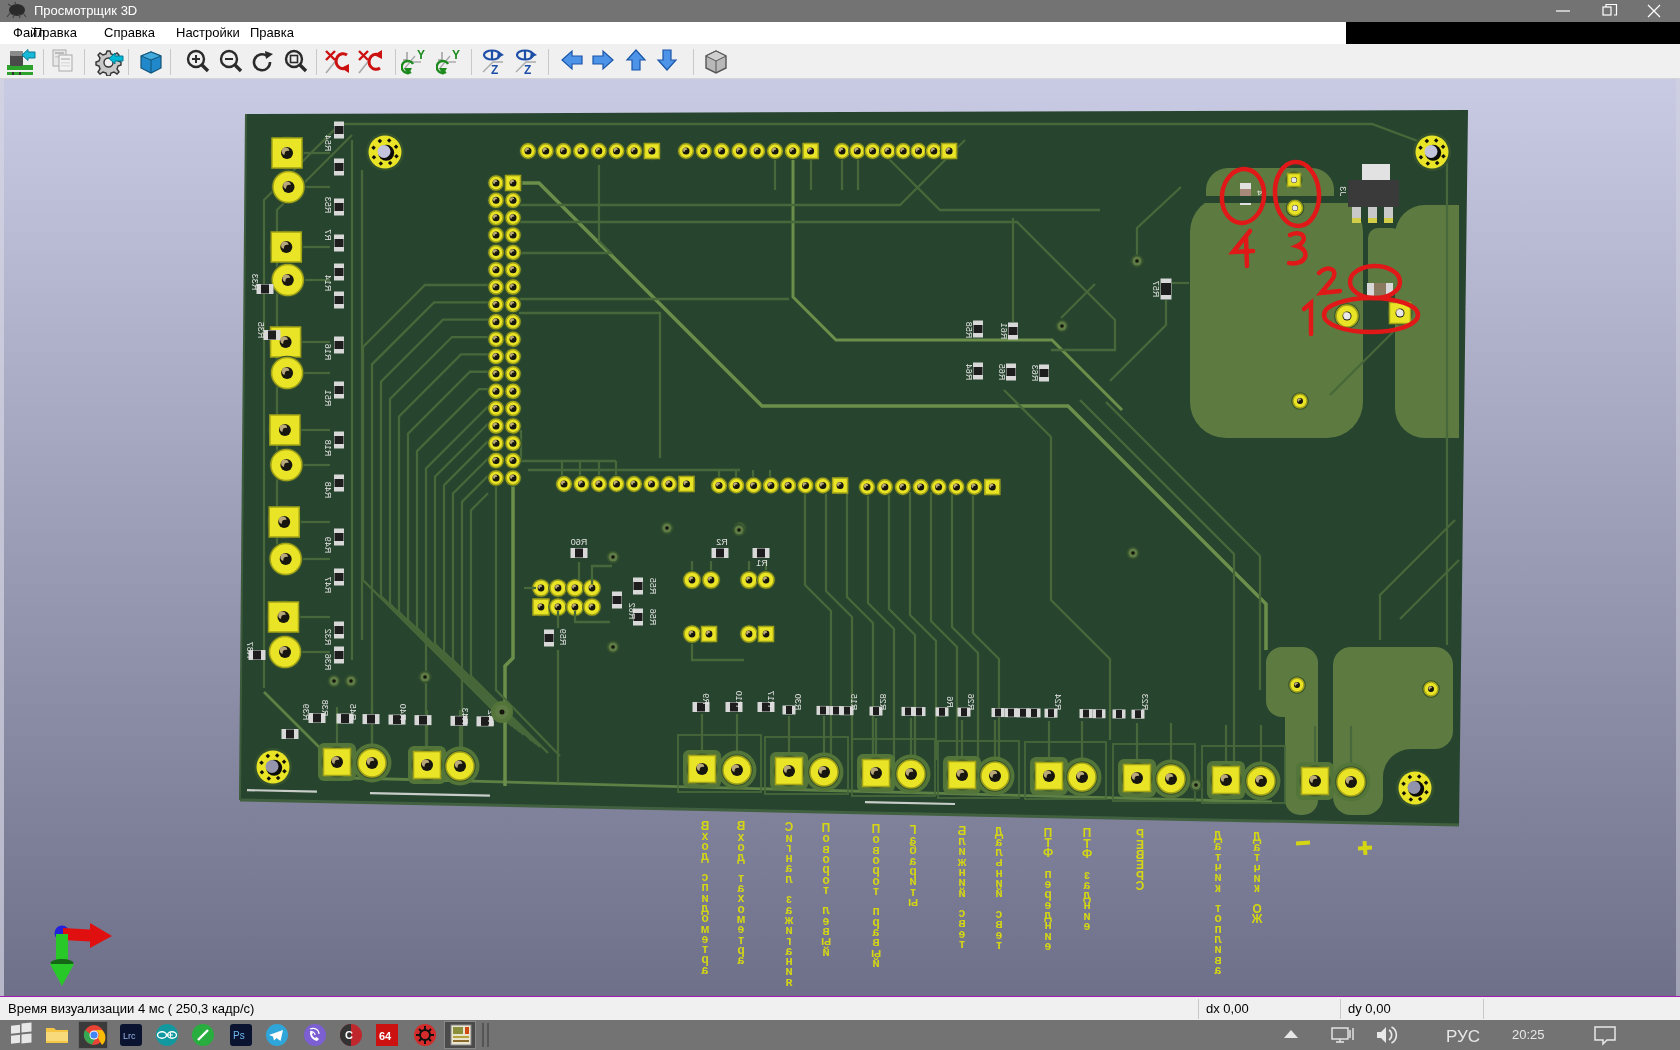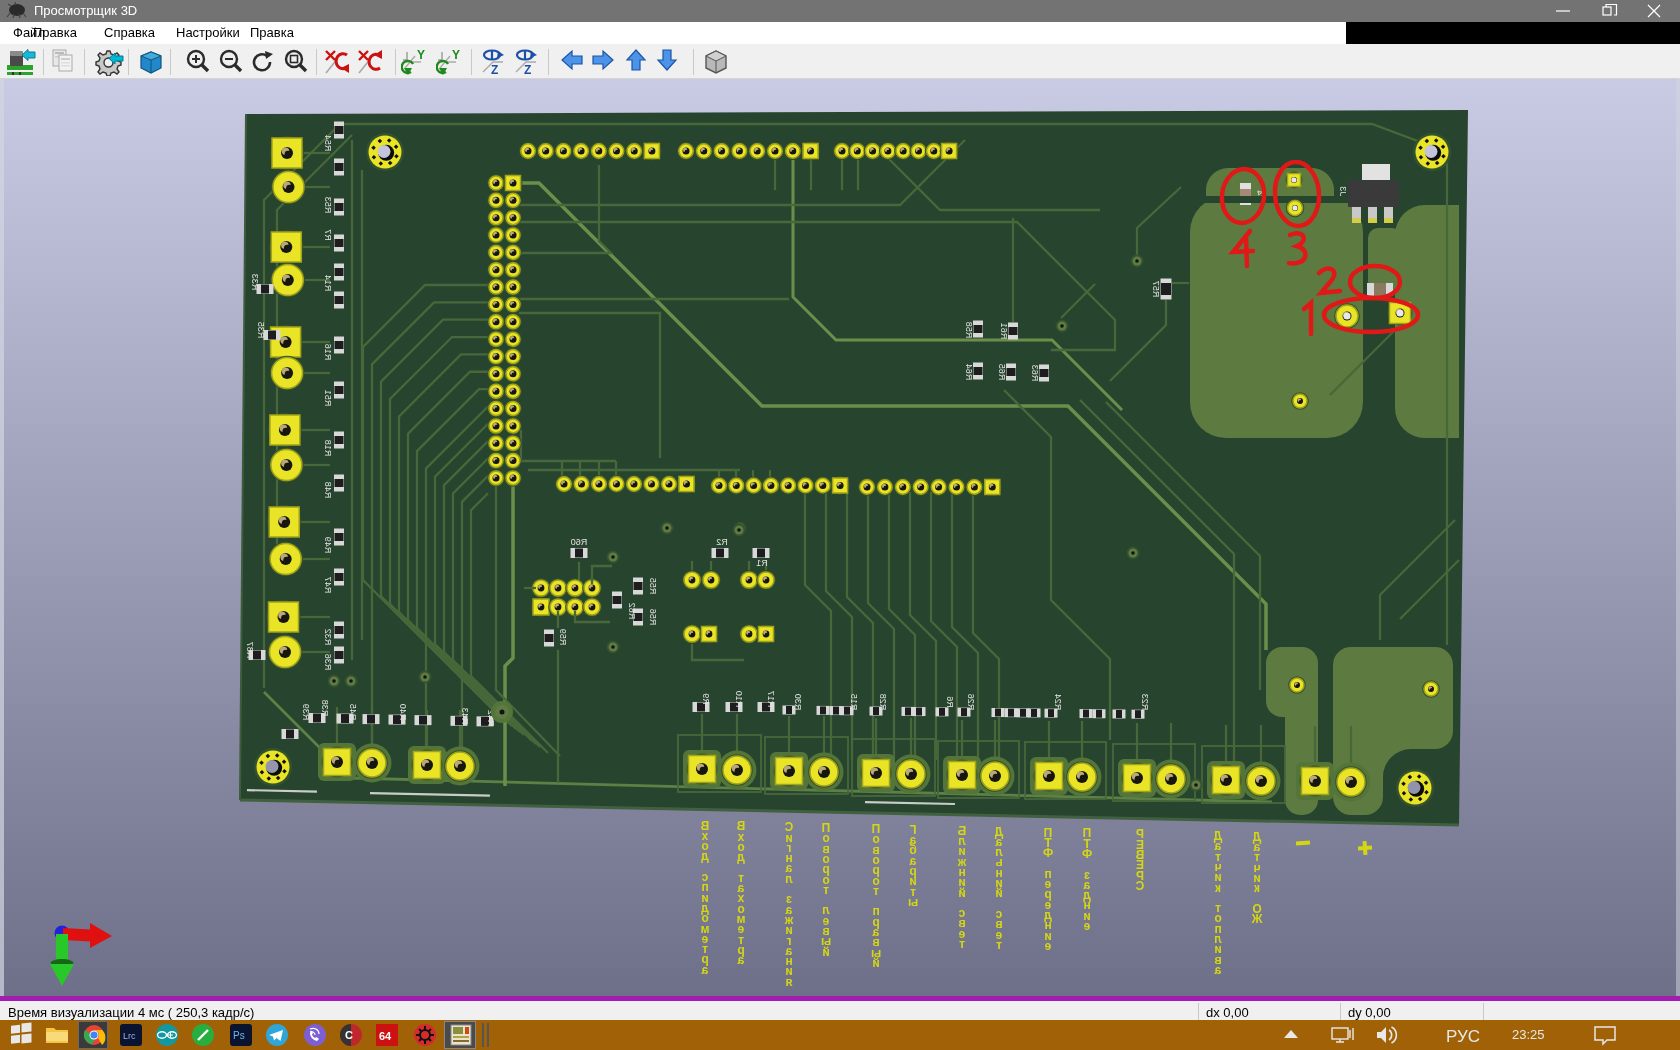--- a/index.html
+++ b/index.html
@@ -1,21 +1,21 @@
 <!DOCTYPE html>
 <html><head><meta charset="utf-8"><style>
 *{margin:0;padding:0;box-sizing:border-box}
 body{width:1680px;height:1050px;overflow:hidden;font-family:"Liberation Sans",sans-serif;position:relative;background:#000}
 .titlebar{position:absolute;left:0;top:0;width:1680px;height:22px;background:#737373;color:#fff;font-size:13px}
 .menubar{position:absolute;left:0;top:22px;width:1346px;height:22px;background:#fff;font-size:13px;color:#000}
 .menubar span{position:absolute;top:3px}
 .toolbar{position:absolute;left:0;top:44px;width:1680px;height:35px;background:#f0f0f0;border-bottom:1px solid #d4d4d4}
 .viewport{position:absolute;left:0;top:79px;width:1680px;height:917px}
-.statusbar{position:absolute;left:0;top:996px;width:1680px;height:24px;background:#f0f0f0;font-size:13px;color:#000;border-top:5px solid #a21caf}
-.taskbar{position:absolute;left:0;top:1020px;width:1680px;height:30px;background:#a16207}
+.statusbar{position:absolute;left:0;top:996px;width:1680px;height:24px;background:#f0f0f0;font-size:13px;color:#000;border-top:1px solid #a21caf}
+.taskbar{position:absolute;left:0;top:1020px;width:1680px;height:30px;background:#737373}
 .sep{position:absolute;top:5px;width:1px;height:26px;background:#c8c8c8}
 .ticon{position:absolute;top:4px}
 .tbtn{position:absolute;top:2px;width:26px;height:26px}
 </style></head><body>
 <div class="titlebar">
 <svg width="1680" height="22" style="position:absolute">
 <g>
 <ellipse cx="17" cy="10" rx="8" ry="6" fill="#2a2a2a"></ellipse>
 <path d="M10,13 l-3,4 M14,14 l-1,4 M19,14 l1,4 M23,13 l3,4" stroke="#444" stroke-width="1.2" fill="none"></path>
 <path d="M11,6 l-3,-2 M16,5 l-1,-3" stroke="#444" stroke-width="1.2" fill="none"></path>
@@ -1562,16 +1562,16 @@
 <svg class="tbtn" style="left:1330px" width="26" height="26" viewBox="0 0 26 26">
       <rect x="2" y="6" width="16" height="11" fill="none" stroke="#e8e8e8" stroke-width="1.4"></rect>
       <path d="M6,20 h8 M10,17 v3" stroke="#e8e8e8" stroke-width="1.4"></path>
       <path d="M20,8 v8 m3,-10 v12" stroke="#e8e8e8" stroke-width="1.4"></path>
     </svg>
 <svg class="tbtn" style="left:1374px" width="26" height="26" viewBox="0 0 26 26">
       <path d="M3,10 h4 l5,-5 v16 l-5,-5 h-4 z" fill="#e8e8e8"></path>
       <path d="M15,8 a6,6 0 0 1 0,10 M17.5,5 a9,9 0 0 1 0,16" stroke="#e8e8e8" stroke-width="1.6" fill="none"></path>
     </svg>
 <div style="position:absolute;left:1446px;top:7px;color:#e8e8e8;font-size:17px">РУС</div>
-<div style="position:absolute;left:1512px;top:7px;color:#e8e8e8;font-size:13px">23:25</div>
+<div style="position:absolute;left:1512px;top:7px;color:#e8e8e8;font-size:13px">20:25</div>
 <svg class="tbtn" style="left:1592px" width="26" height="26" viewBox="0 0 26 26">
       <path d="M3,5 h20 v13 h-8 l-4,4 v-4 h-8 z" fill="none" stroke="#e8e8e8" stroke-width="1.5"></path>
     </svg>
 </div>
 </body></html>

